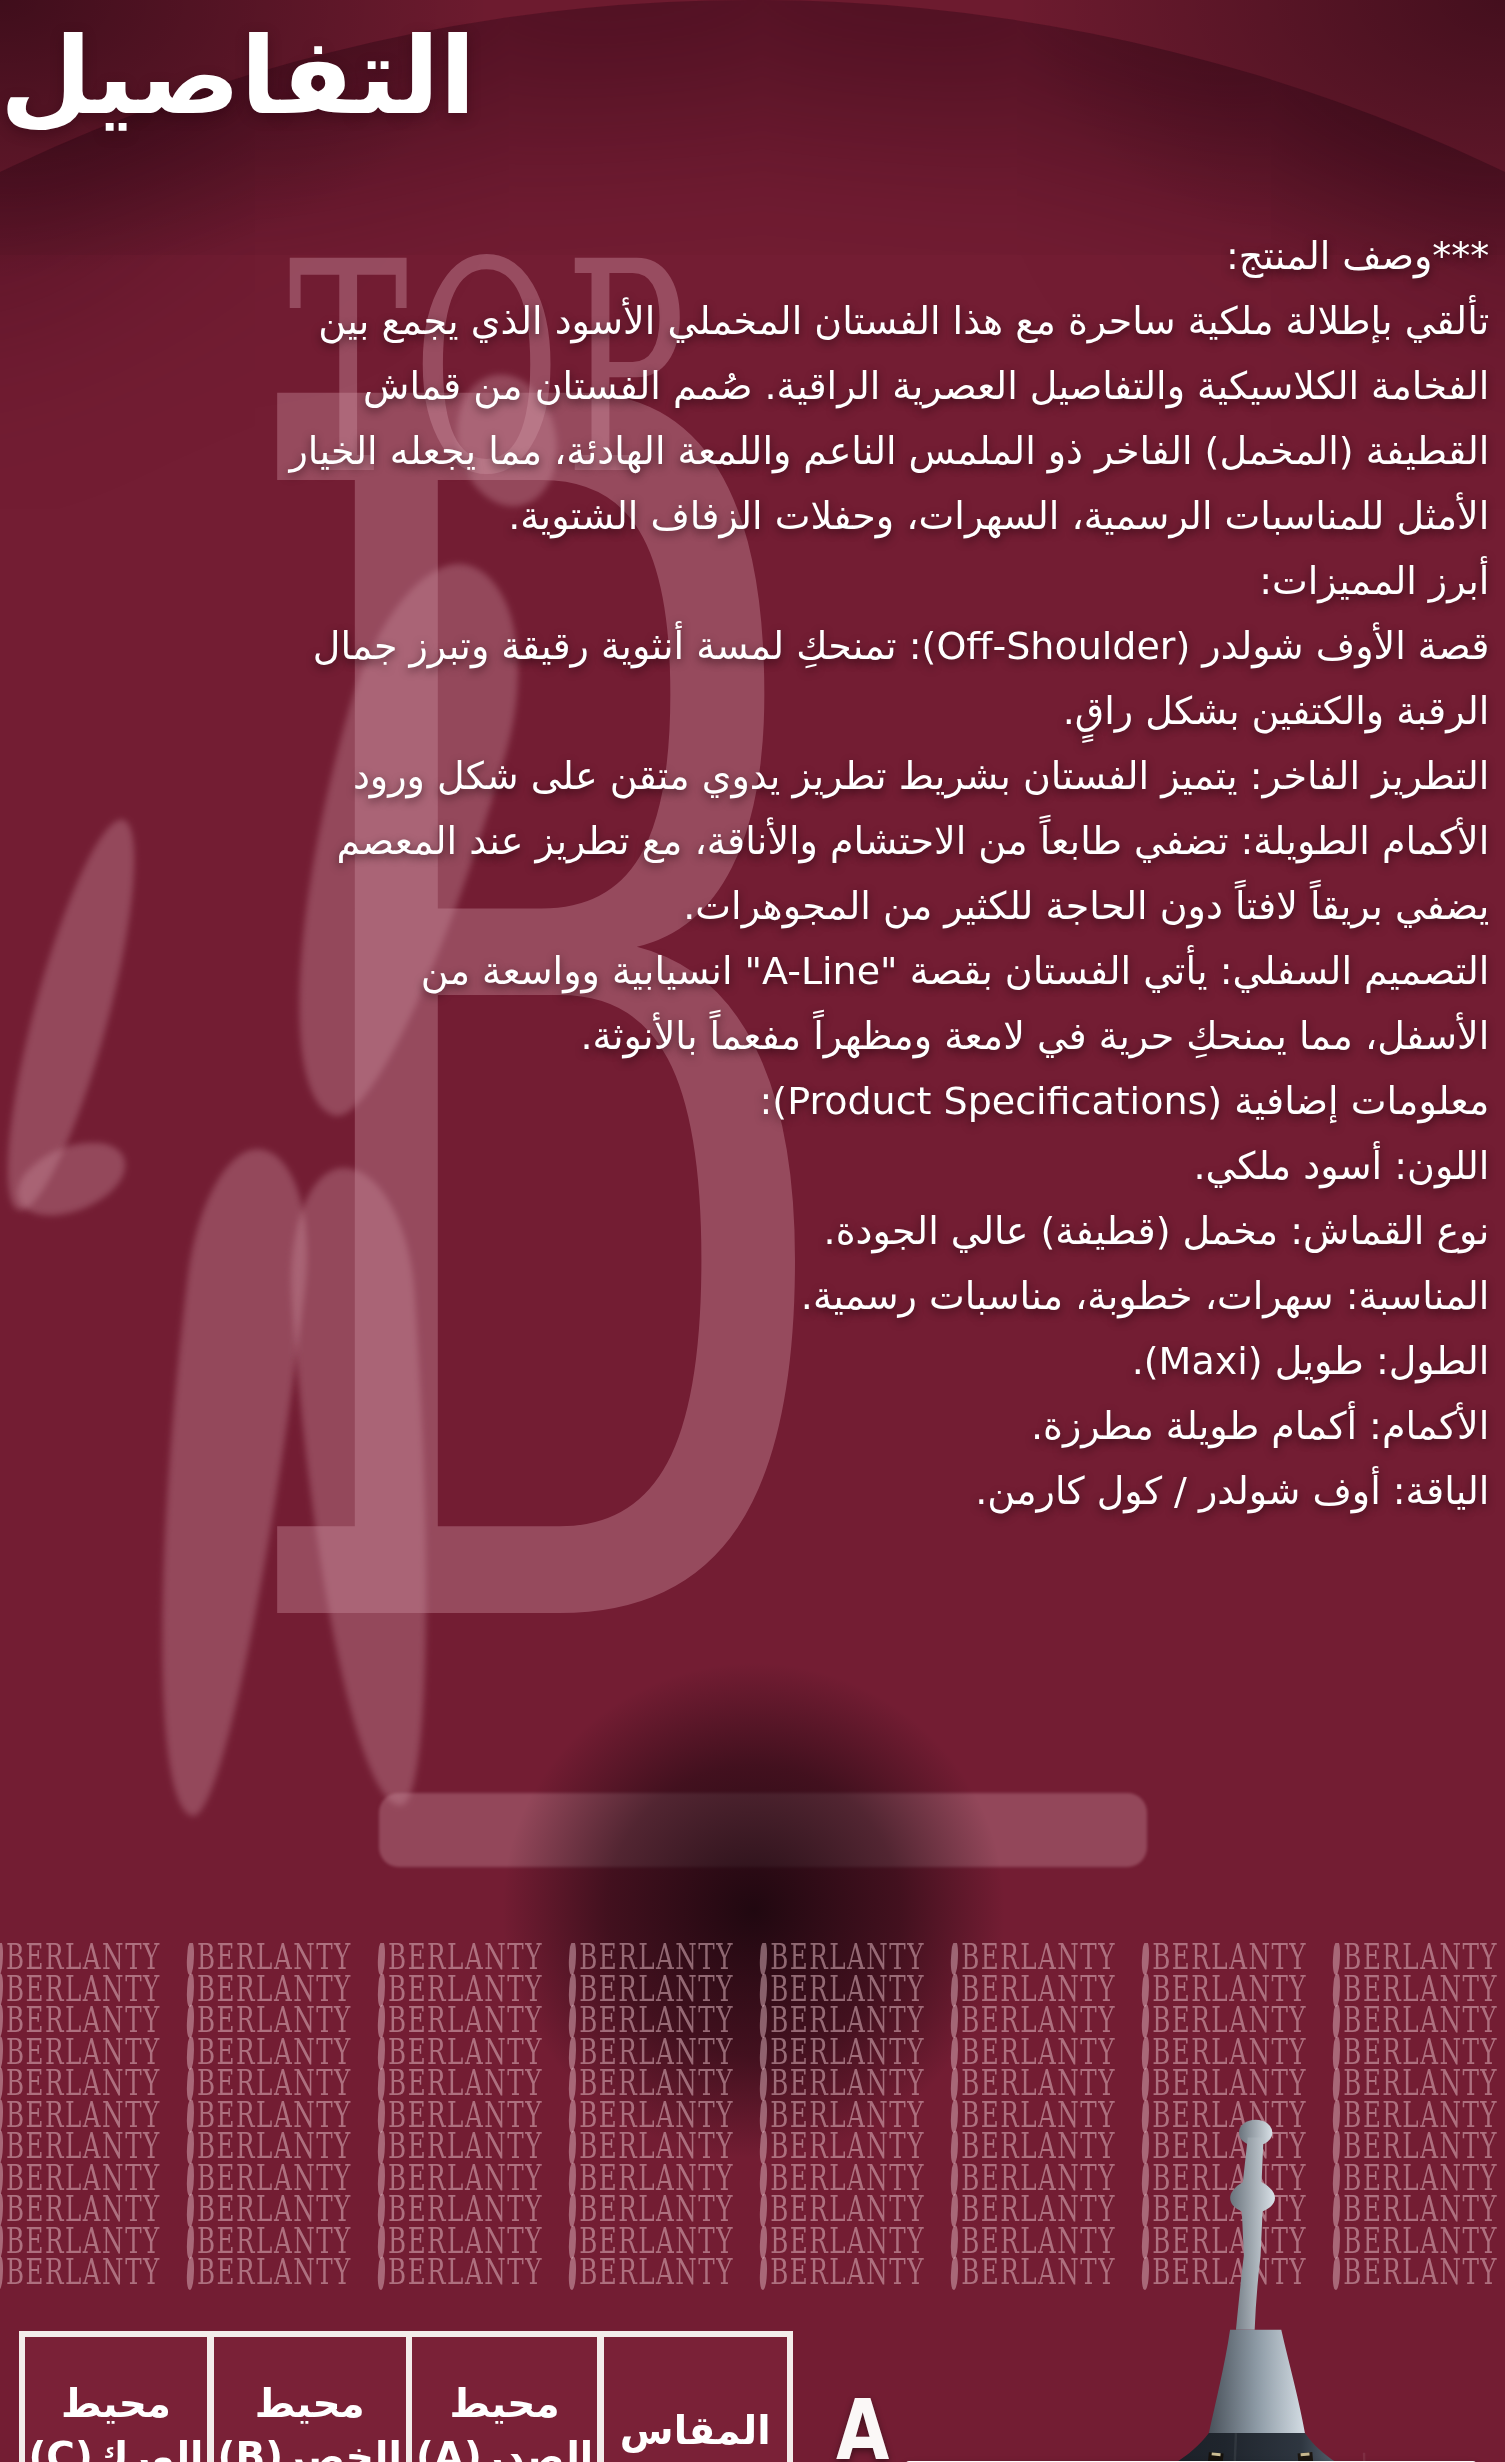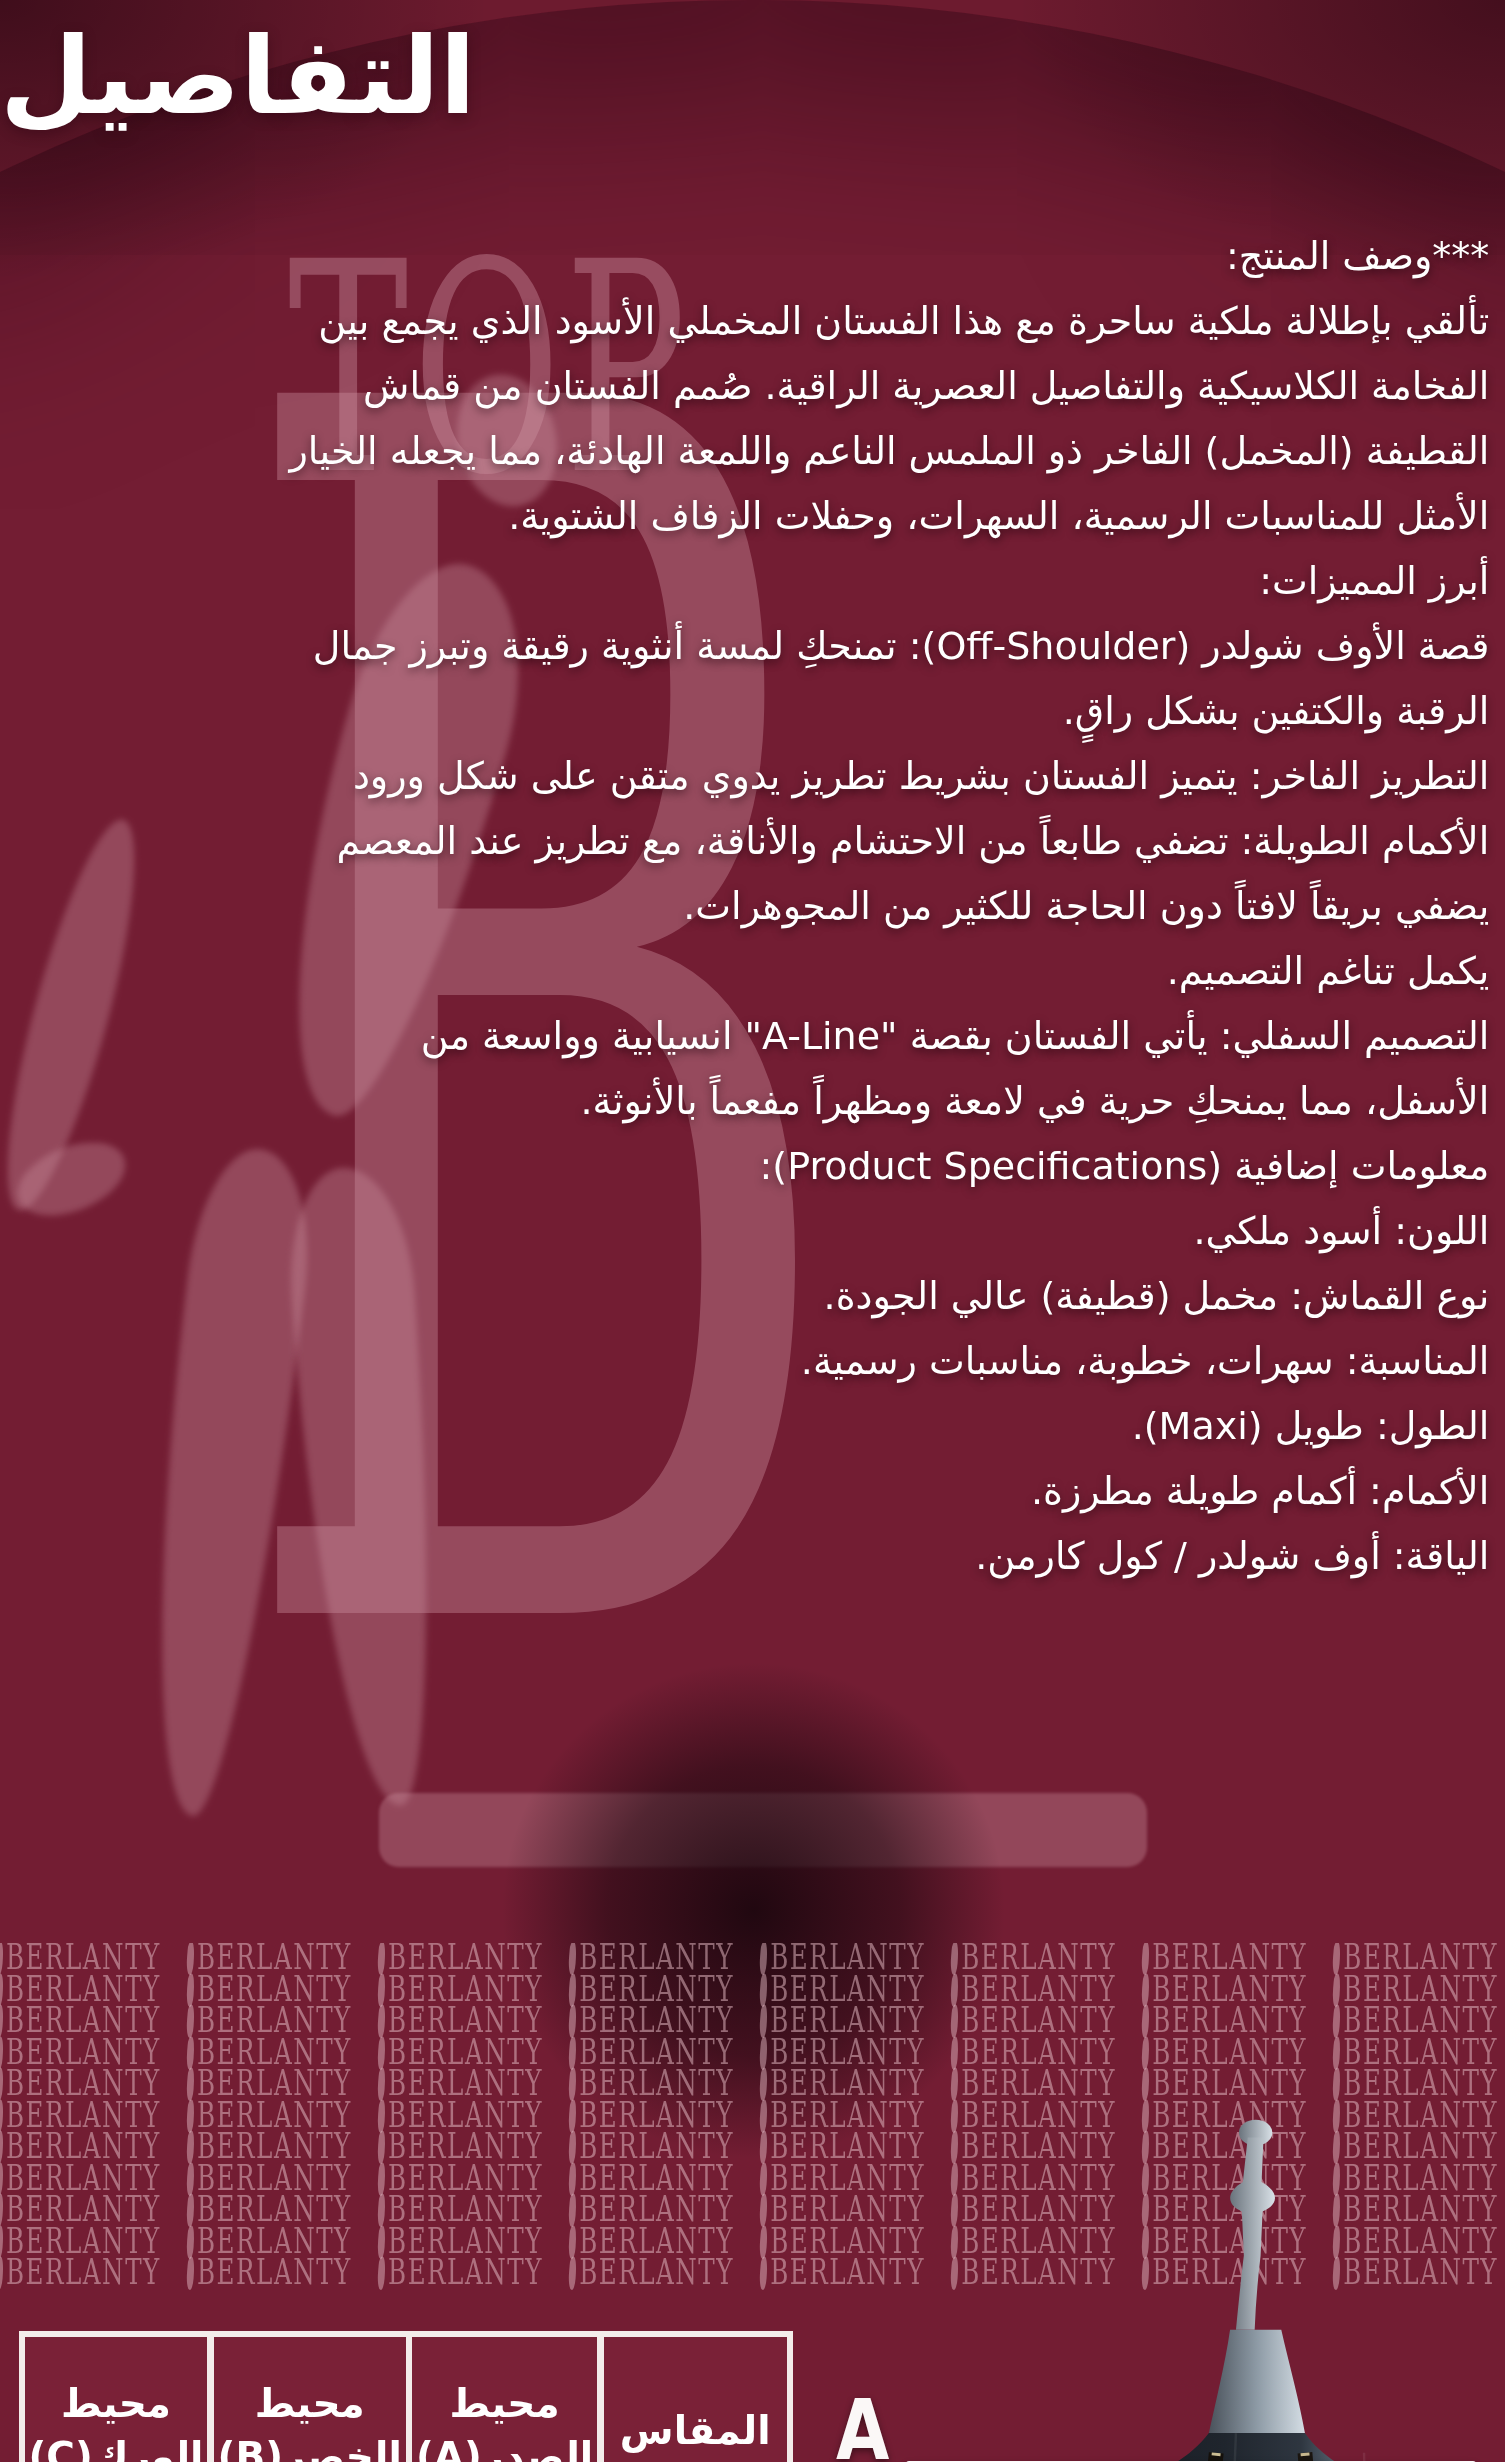--- a/index.html
+++ b/index.html
@@ -140,21 +140,20 @@
     <div>تألقي بإطلالة ملكية ساحرة مع هذا الفستان المخملي الأسود الذي يجمع بين</div>
     <div>الفخامة الكلاسيكية والتفاصيل العصرية الراقية. صُمم الفستان من قماش</div>
     <div>القطيفة (المخمل) الفاخر ذو الملمس الناعم واللمعة الهادئة، مما يجعله الخيار</div>
     <div>الأمثل للمناسبات الرسمية، السهرات، وحفلات الزفاف الشتوية.</div>
     <div>أبرز المميزات:</div>
     <div>قصة الأوف شولدر (Off-Shoulder): تمنحكِ لمسة أنثوية رقيقة وتبرز جمال</div>
     <div>الرقبة والكتفين بشكل راقٍ.</div>
     <div>التطريز الفاخر: يتميز الفستان بشريط تطريز يدوي متقن على شكل ورود</div>
     <div>الأكمام الطويلة: تضفي طابعاً من الاحتشام والأناقة، مع تطريز عند المعصم</div>
     <div>يضفي بريقاً لافتاً دون الحاجة للكثير من المجوهرات.</div>
-    <div>يكمل تناغم التصميم.</div>
     <div>التصميم السفلي: يأتي الفستان بقصة "A-Line" انسيابية وواسعة من</div>
     <div>الأسفل، مما يمنحكِ حرية في لامعة ومظهراً مفعماً بالأنوثة.</div>
     <div>معلومات إضافية (Product Specifications):</div>
     <div>اللون: أسود ملكي.</div>
     <div>نوع القماش: مخمل (قطيفة) عالي الجودة.</div>
     <div>المناسبة: سهرات، خطوبة، مناسبات رسمية.</div>
     <div>الطول: طويل (Maxi).</div>
     <div>الأكمام: أكمام طويلة مطرزة.</div>
     <div>الياقة: أوف شولدر / كول كارمن.</div>
   </div>

